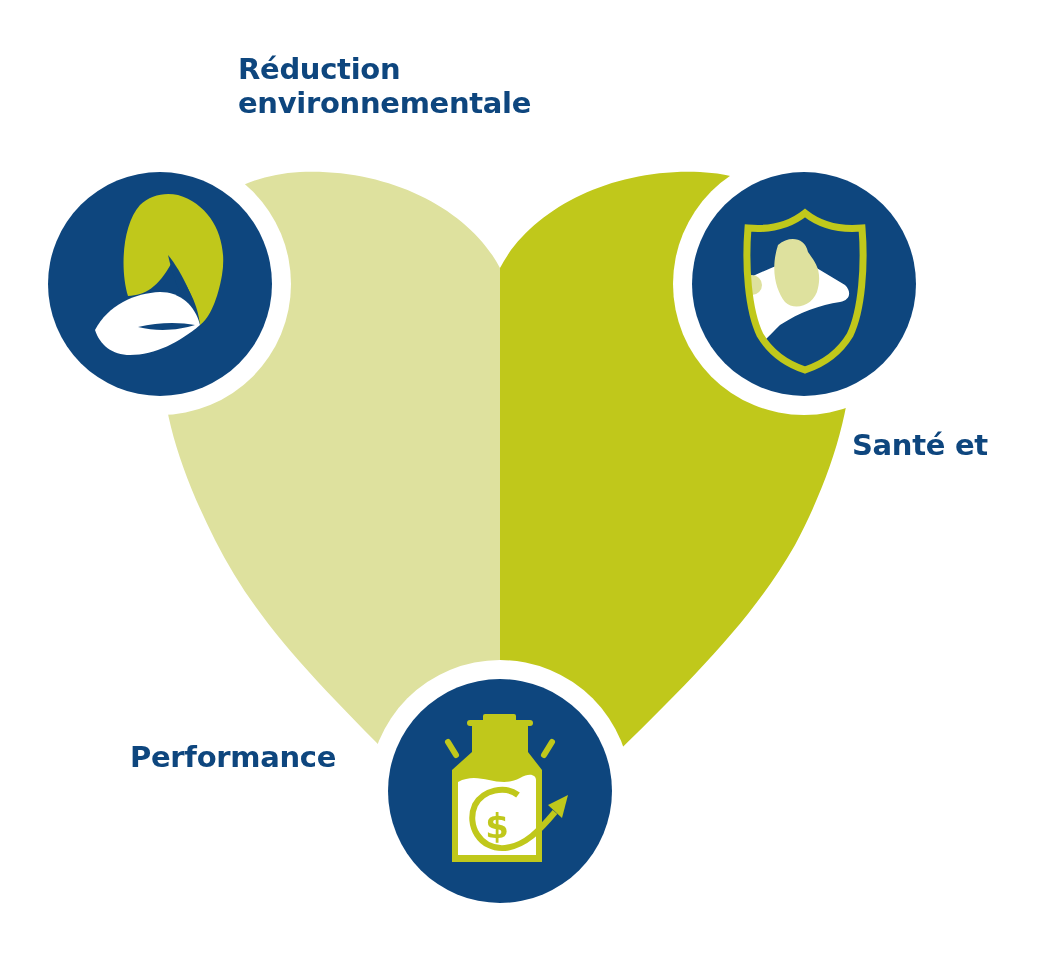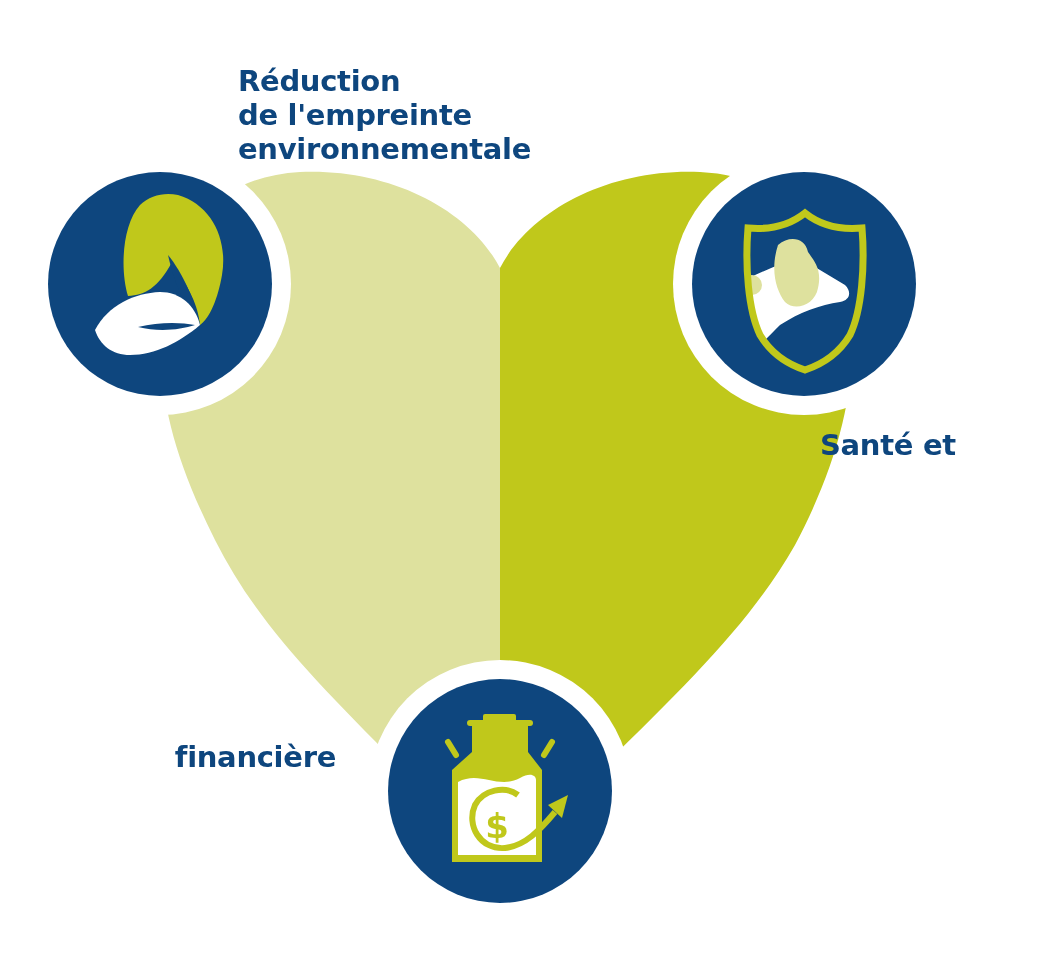--- a/index.html
+++ b/index.html
@@ -1,21 +1,21 @@
 <!DOCTYPE html>
 <html><head>
 <meta charset="utf-8">
 <style>
   html, body { margin: 0; padding: 0; background: #ffffff; }
   body { width: 1050px; height: 955px; position: relative; overflow: hidden; font-family: "Liberation Sans", sans-serif; }
   #stage { position: absolute; left: 0; top: 0; width: 1050px; height: 955px; }
   .label { position: absolute; color: #0e467e; font-family: "DejaVu Sans", sans-serif; font-weight: bold; font-size: 29px; line-height: 34px; letter-spacing: -0.3px; }
   .label span { display: block; white-space: nowrap; }
-  #label-env { left: 238px; top: 52px; text-align: left; margin-top: 12px; }
-  #label-health { left: 820px; top: 428px; text-align: center; }
+  #label-env { left: 238px; top: 52px; text-align: left; }
+  #label-health { left: 852px; top: 428px; text-align: center; }
   #label-fin { left: 130px; top: 740px; width: 206px; text-align: right; }
 </style>
 </head>
 <body>
 
 <svg id="stage" viewBox="0 0 1050 955" xmlns="http://www.w3.org/2000/svg">
 
   <path fill="#dee19e" d="M500 268 C470 210 390 168 300 172 C230 176 180 215 165 290 C152 380 170 450 215 540 C270 650 360 720 500 870 Z"></path>
   <path fill="#c0c81b" d="M500 268 C530 210 610 168 700 172 C780 176 835 225 850 300 C860 380 840 460 795 545 C735 650 640 725 500 870 Z"></path>
 
@@ -60,23 +60,22 @@
       <line x1="552" y1="742" x2="544" y2="755" stroke="#c0c81b" stroke-width="6" stroke-linecap="round"></line>
       <path fill="none" stroke="#c0c81b" stroke-width="6" d="M518 795 C505 785 483 790 475 805 C466 825 480 850 505 848 C525 846 540 830 555 812"></path>
       <path fill="#c0c81b" d="M548 805 L568 795 L562 818 Z"></path>
       <text x="497" y="838" font-family="DejaVu Sans, sans-serif" font-weight="bold" font-size="34" fill="#c0c81b" text-anchor="middle">$</text>
     </g>
   </g>
 </svg>
 
 <div class="label" id="label-env">
   <span>Réduction</span>
-  <span>de l'empreinte</span>
   <span>environnementale</span>
 </div>
 
 <div class="label" id="label-health">
   <span>Santé et</span>
 </div>
 
 <div class="label" id="label-fin">
-  <span>financière</span>
+  <span>Performance</span>
 </div>
 
 </body></html>

